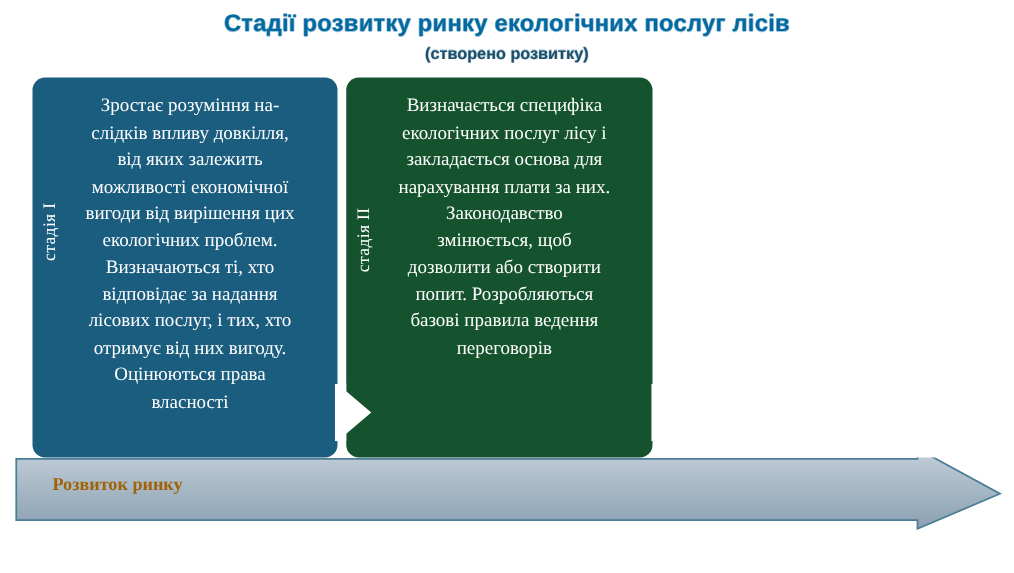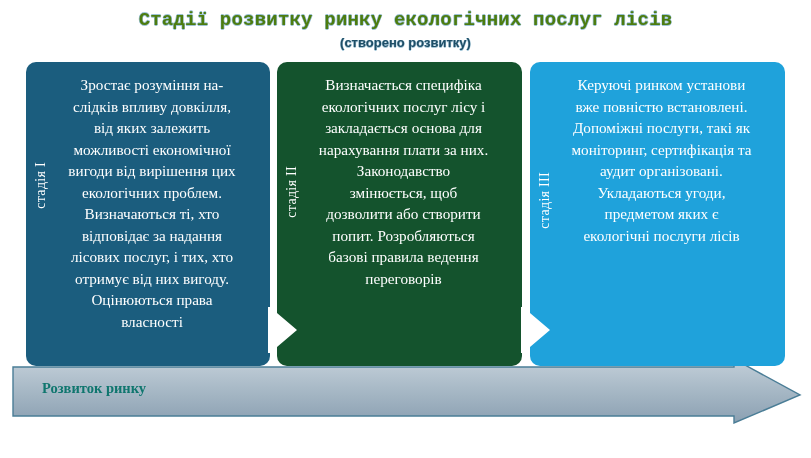--- a/index.html
+++ b/index.html
@@ -17,24 +17,24 @@
 
   
   .title-block {
     position: absolute;
     left: 0;
     top: 8px;
     width: 811px;
     text-align: center;
   }
   .main-title {
-    font-family: Liberation Mono, monospace;
+    font-family: Liberation Sans, sans-serif;
     font-size: 19px;
     font-weight: bold;
-    color: #4d7c0f;
+    color: #0369a1;
     letter-spacing: 0.2px;
     line-height: 24px;
     text-shadow:
        0.6px 0 0 #9dc3d6,
       -0.6px 0 0 #9dc3d6,
        0 0.6px 0 #9dc3d6,
        0 -0.6px 0 #9dc3d6;
   }
   .sub-title {
     font-family: "Liberation Sans", "DejaVu Sans", sans-serif;
@@ -127,21 +127,21 @@
     height: 58px;
   }
   .bottom-arrow svg { display: block; }
   .bottom-arrow-label {
     position: absolute;
     left: 30px;
     top: 14px;
     font-family: "Liberation Serif", "DejaVu Serif", serif;
     font-size: 14.5px;
     font-weight: bold;
-    color: #0f766e;
+    color: #a16207;
     white-space: nowrap;
   }
 </style>
 </head>
 <body>
 
 <div class="title-block">
   <div class="main-title">Стадії розвитку ринку екологічних послуг лісів</div>
   <div class="sub-title">(створено розвитку)</div>
 </div>
@@ -155,26 +155,20 @@
     <div class="stage-body">Зростає розуміння на­слідків впливу довкіл­ля, від яких залежить можливості економіч­ної вигоди від вирішення цих екологічних проблем. Визначаються ті, хто відповідає за надання лісових послуг, і тих, хто отримує від них вигоду. Оцінюються права власності</div>
   </div>
 
   <div class="stage stage-2">
     <div class="stage-tab stage-tab-2">
       <span class="stage-tab-label">стадія II</span>
     </div>
     <div class="stage-body">Визначається спе­цифіка екологічних послуг лісу і закла­дається основа для нарахування плати за них. Законодавство змінюється, щоб дозволити або створити попит. Розробляються базові правила ведення переговорів</div>
   </div>
 
-  <div class="stage stage-3">
-    <div class="stage-tab stage-tab-3">
-      <span class="stage-tab-label">стадія III</span>
-    </div>
-    <div class="stage-body">Керуючі ринком установи вже повністю встановлені. Допоміжні послуги, такі як моніторинг, сертифікація та аудит організовані. Укладаються угоди, предметом яких є екологічні послуги лісів</div>
-  </div>
 
   <div class="chevron chevron-1">
     <svg width="36" height="46" viewBox="0 0 36 46">
       <path d="M 0 0 L 9 0 L 9 6 L 29 23 L 9 40 L 9 46 L 0 46 Z" fill="#ffffff"></path>
     </svg>
   </div>
 
   <div class="chevron chevron-2">
     <svg width="36" height="46" viewBox="0 0 36 46">
       <path d="M 0 0 L 9 0 L 9 6 L 29 23 L 9 40 L 9 46 L 0 46 Z" fill="#ffffff"></path>

